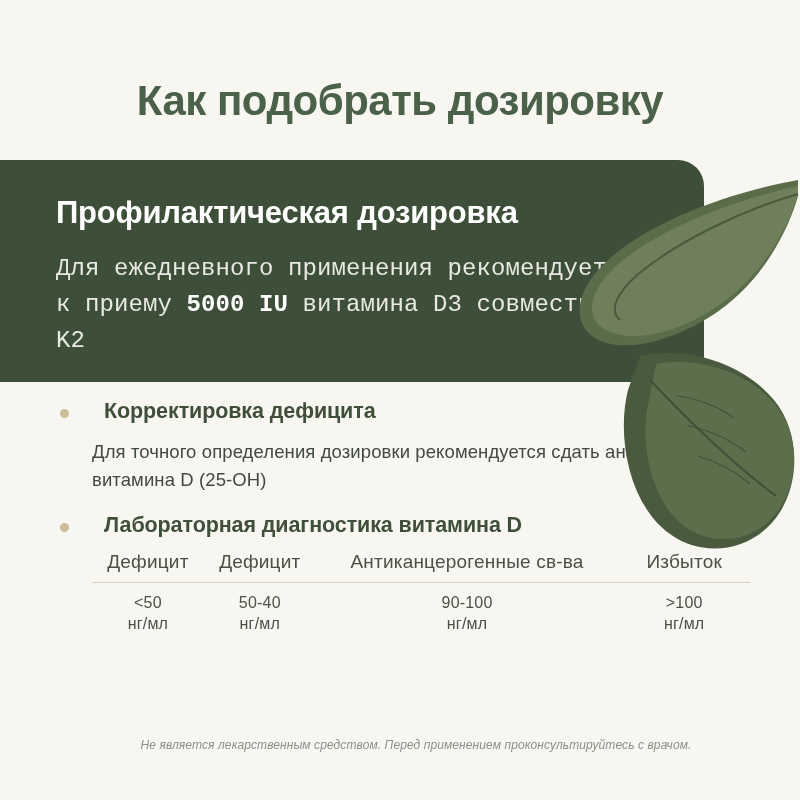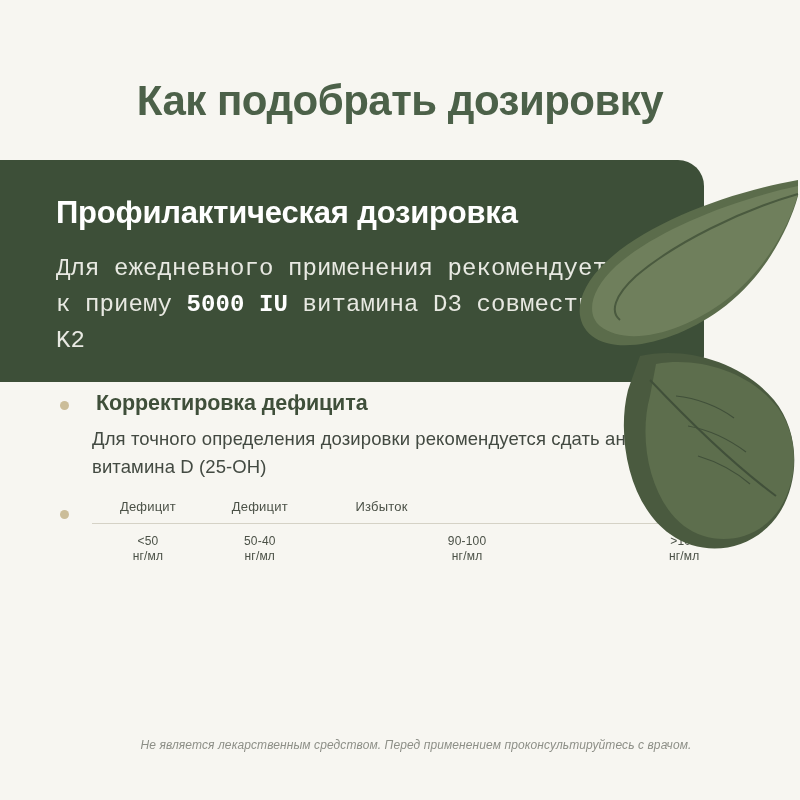--- a/index.html
+++ b/index.html
@@ -97,21 +97,21 @@
   .bullet {
     position: absolute;
     left: 14px;
     top: 11px;
     width: 9px;
     height: 9px;
     border-radius: 50%;
     background: #cbbd99;
   }
   .sec h3 {
-    margin: 4px;
+    margin: 12px;
     color: #3f4f3a;
     font-size: 21.5px;
     font-weight: bold;
     line-height: 1.28;
     letter-spacing: -0.1px;
   }
   .sec p {
     margin: 7px 0 0 0;
     color: #434a42;
     font-size: 18.5px;
@@ -124,32 +124,32 @@
     margin-top: 10px;
     width: 658px;
   }
   .lab-head {
     display: flex;
     border-bottom: 1px solid #d5d2c6;
     padding-bottom: 9px;
   }
   .lab-head div {
     color: #4b5147;
-    font-size: 13px;
+    font-size: 19px;
     text-align: center;
     letter-spacing: 0.2px;
   }
   .lab-body {
     display: flex;
     padding-top: 10px;
   }
   .lab-body div {
     text-align: center;
     color: #4b5147;
-    font-size: 12px;
+    font-size: 16px;
     line-height: 1.28;
     letter-spacing: 0.2px;
   }
   .c1 { width: 17%; }
   .c2 { width: 17%; }
   .c3 { width: 46%; }
   .c4 { width: 20%; }
 
   
   .footer {
@@ -194,24 +194,26 @@
   <div class="sections">
 
     <div class="sec">
       <span class="bullet"></span>
       <h3>Корректировка дефицита</h3>
       <p>Для точного определения дозировки рекомендуется сдать анализ на витамина D (25-OH)</p>
     </div>
 
     <div class="sec">
       <span class="bullet"></span>
+      <h3>Лабораторная диагностика витамина D</h3>
       <div class="lab-table">
         <div class="lab-head">
           <div class="c1">Дефицит</div>
           <div class="c2">Дефицит</div>
+          <div class="c3">Антиканцерогенные св-ва</div>
           <div class="c4">Избыток</div>
         </div>
         <div class="lab-body">
           <div class="c1">
             <span>&lt;50</span><br>
             <span>нг/мл</span>
           </div>
           <div class="c2">
             <span>50-40</span><br>
             <span>нг/мл</span>

